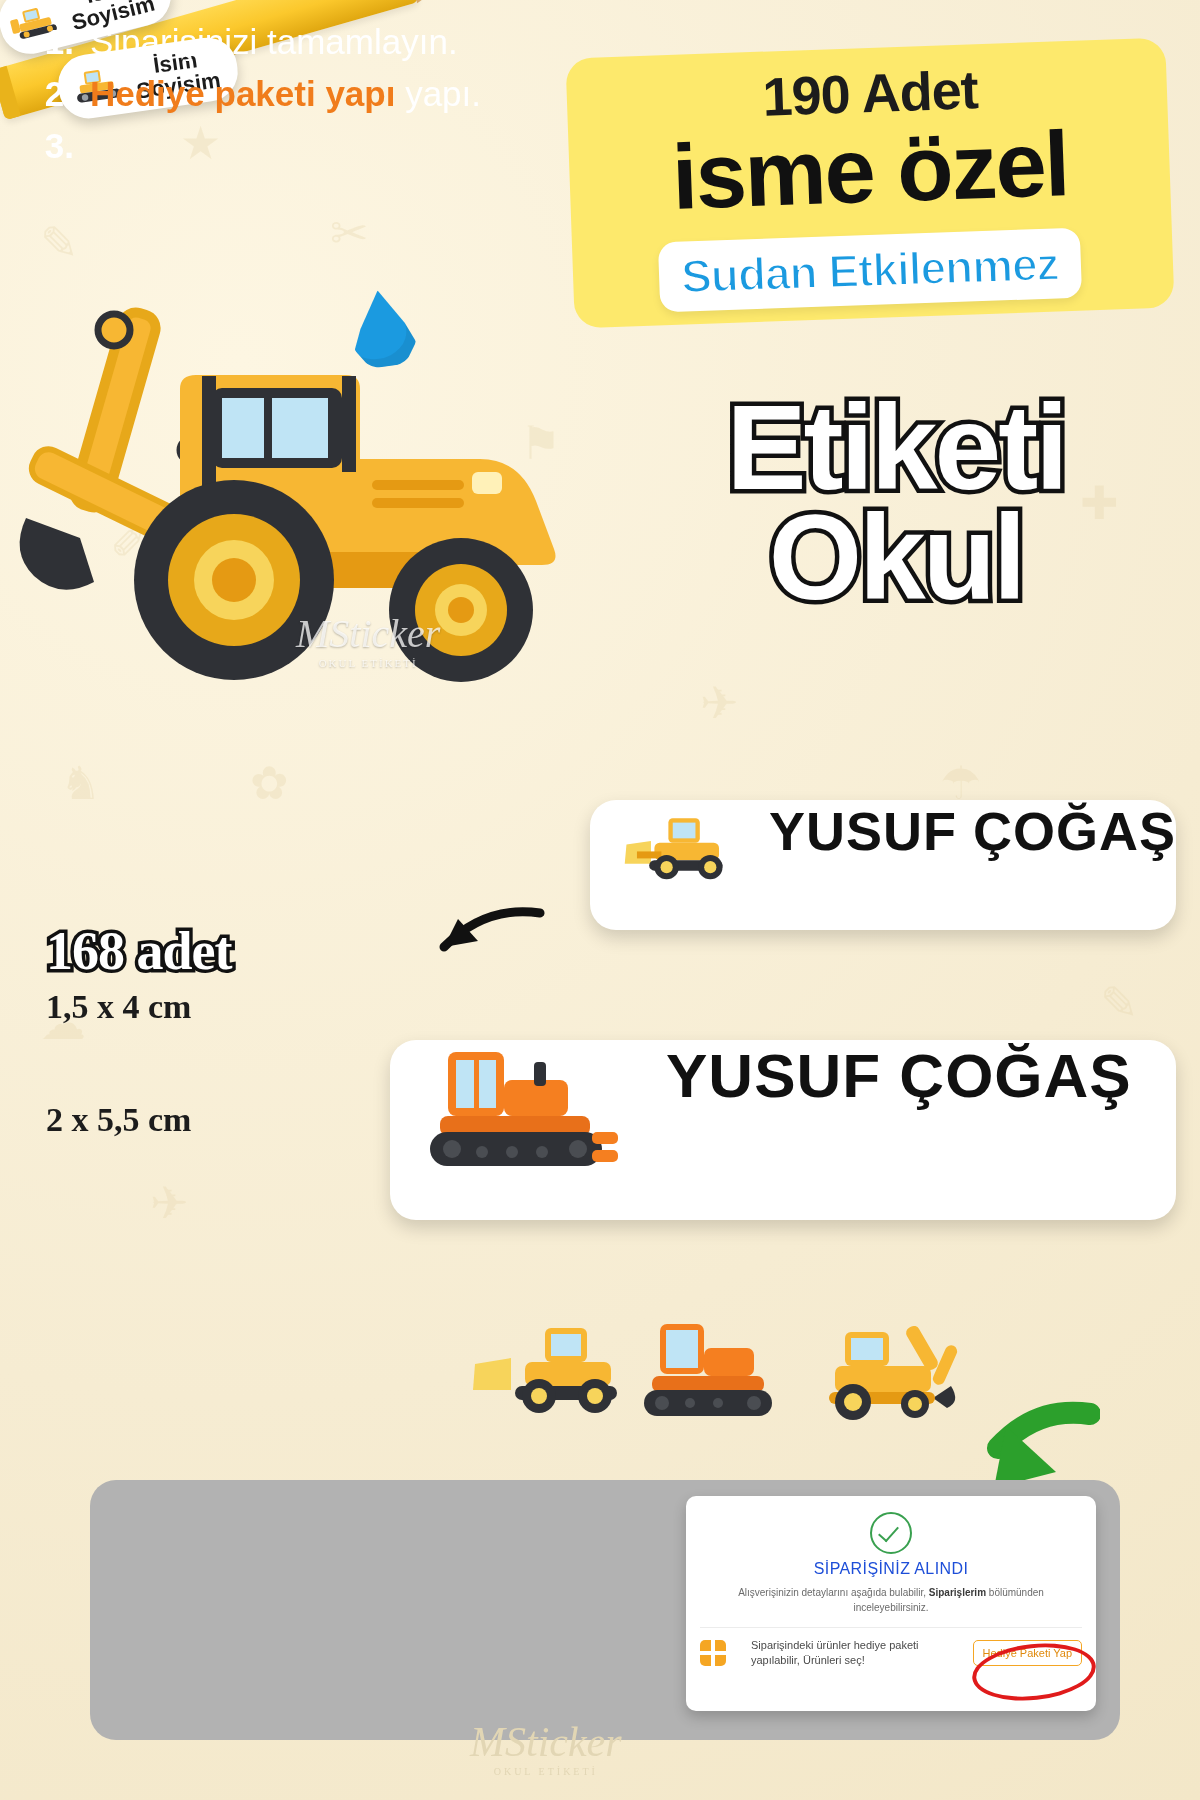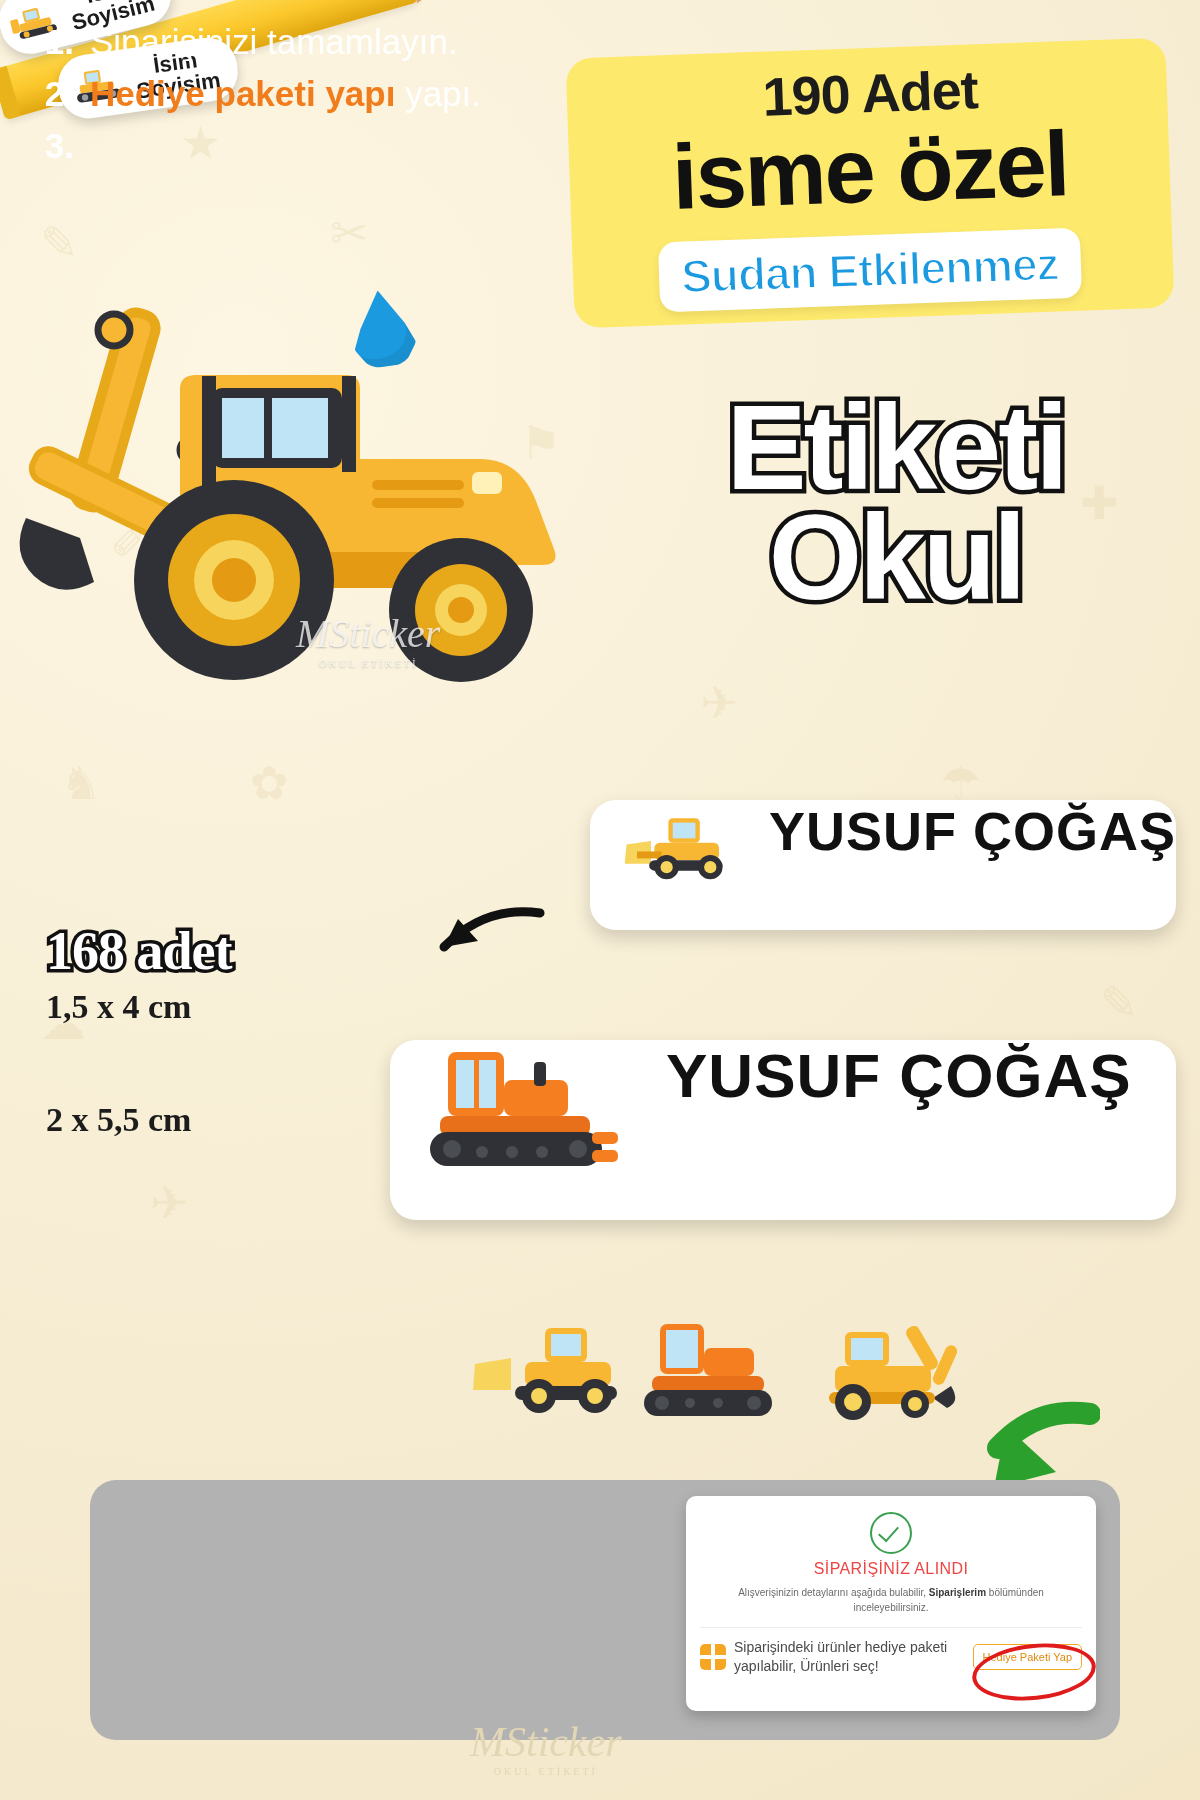--- a/index.html
+++ b/index.html
@@ -345,21 +345,21 @@
   .check-circle:after {
     content: "";
     position: absolute;
     left: 11px; top: 8px;
     width: 9px; height: 17px;
     border-right: 2.5px solid #39a04f;
     border-bottom: 2.5px solid #39a04f;
     transform: rotate(42deg);
   }
   .order-title {
-    color: #ef4444;
+    color: #1d4ed8;
     font-size: 16px;
     letter-spacing: .4px;
     margin-bottom: 8px;
   }
   .order-desc {
     color: #6b6b6b;
     font-size: 10px;
     line-height: 1.45;
     margin-bottom: 12px;
   }
@@ -385,24 +385,25 @@
     left: 11px; top: 0; width: 4px; height: 100%;
     background: #fff;
   }
   .gift-icon:after {
     content: "";
     position: absolute;
     top: 11px; left: 0; height: 4px; width: 100%;
     background: #fff;
   }
   .gift-text {
-    font-size: 14px;
+    font-size: 11px;
     color: #4a4a4a;
     line-height: 1.35;
     flex: 1;
+    margin-left: 17px;
   }
   .gift-btn {
     border: 1.6px solid #f5a623;
     color: #e08a0d;
     background: #fff;
     font-size: 11px;
     padding: 6px 9px;
     border-radius: 5px;
     white-space: nowrap;
   }

